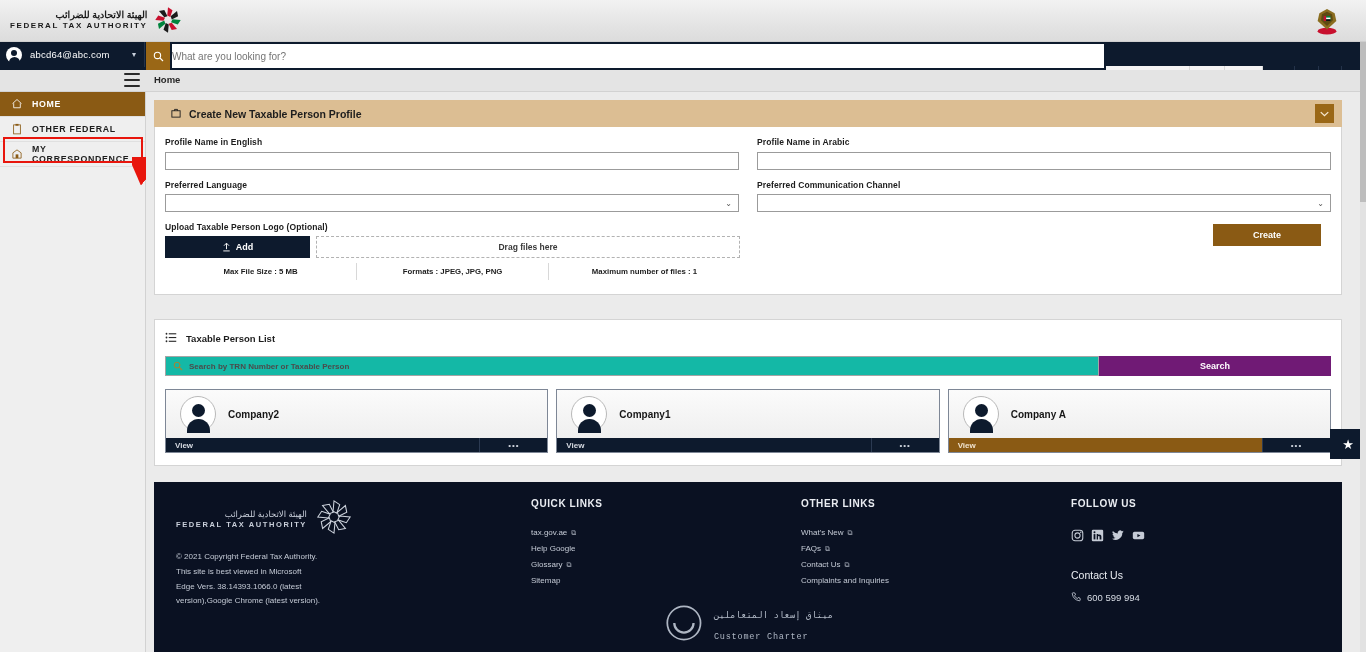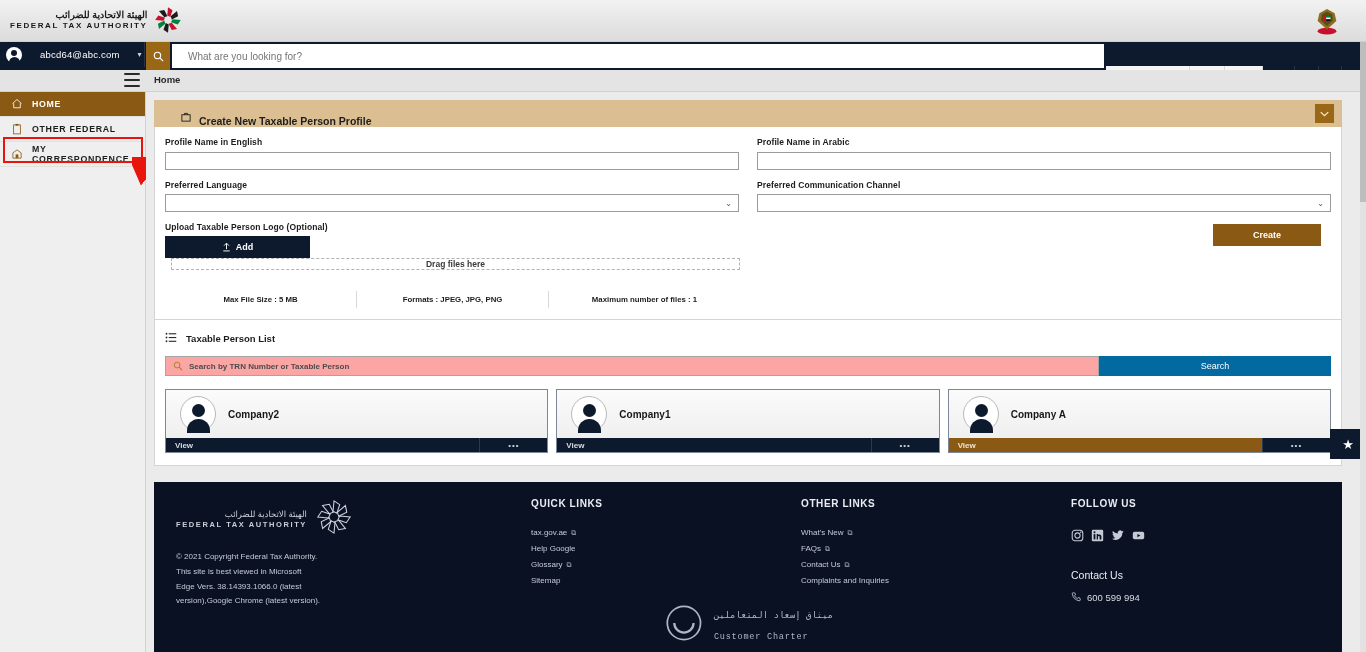--- a/index.html
+++ b/index.html
@@ -20,35 +20,35 @@
   .fta-text { text-align:right; line-height:1.15; }
   .fta-ar { font-size:9.5px; color:#1b1b1b; letter-spacing:.5px; font-weight:bold;}
   .fta-en { font-size:8px; color:#1b1b1b; letter-spacing:1.6px; font-weight:bold; }
   .fta-mark { width:30px; height:30px; position:relative; }
   .uae-emblem { position:absolute; right:22px; top:4px; width:34px; height:34px; }
 
   
   .navrow { position:absolute; left:0; top:42px; width:1366px; height:28px; background:#0d1a2d; }
   .userchip {
     position:absolute; left:0; top:0; width:145px; height:25px; background:#0d1a2d;
-    display:flex; align-items:center; gap:18px; padding-left:6px; color:#fff;
+    display:flex; align-items:center; gap:8px; padding-left:6px; color:#fff;
     border-right:1px solid #24334a;
   }
   .userchip .uname { font-size:9.5px; letter-spacing:.2px; }
   .userchip .chev { margin-left:auto; margin-right:8px; font-size:8px; color:#c8d0dc; }
   .avatar-sm { width:16px;height:16px;border-radius:50%;background:#fff;position:relative;flex:0 0 auto;}
   .avatar-sm::before{content:"";position:absolute;left:5px;top:3px;width:6px;height:6px;border-radius:50%;background:#0d1a2d;}
   .avatar-sm::after{content:"";position:absolute;left:2.5px;top:10px;width:11px;height:7px;border-radius:6px 6px 0 0;background:#0d1a2d;}
   .searchbtn {
     position:absolute; left:146px; top:0; width:24px; height:28px; background:#9a6716;
     display:flex; align-items:center; justify-content:center;
   }
   .searchbox {
     position:absolute; left:172px; top:2px; width:932px; height:24px; background:#fff;
-    border:none; font-size:10px; color:#6f6f6f; padding-left:16px; outline:none;
+    border:none; font-size:10px; color:#6f6f6f; padding-left:0; outline:none;
     font-family:"Liberation Sans", sans-serif;
   }
   .topacts { position:absolute; left:1106px; top:0; height:28px; display:flex; }
   .topact {
     height:28px; display:flex; align-items:center; justify-content:center; gap:12px;
     background:#f4f4f4; color:#20272f; font-size:9px; font-weight:bold;
     border-right:1px solid #d9d9d9; padding:0 8px; letter-spacing:.2px;margin-top:24px;
   }
   .topact.dark { background:#0d1a2d; color:#fff; border-right:1px solid #24334a; }
   .topact.contrast { width:32px; padding:0; }
@@ -75,61 +75,61 @@
 
   .redbox { position:absolute; left:3px; top:137px; width:140px; height:26px;
      border:2.5px solid #e8150c; }
   .arrow { position:absolute; left:132px; top:157px; width:90px; height:75px; }
 
   
   .main { position:absolute; left:146px; top:92px; width:1220px; height:560px; background:#ebebeb;
      overflow:hidden; }
 
   .panel { position:absolute; left:8px; top:8px; width:1188px; }
-  .panel-head { height:27px; background:#dcbe93; display:flex; align-items:flex-end; padding:0 26px;
+  .panel-head { height:27px; background:#dcbe93; display:flex; align-items:center; padding:0 16px;
      position:relative; }
   .panel-head .ttl { font-size:10.5px; font-weight:bold; color:#1d1d1d; margin-left:7px; }
   .collapse-btn { position:absolute; right:8px; top:4px; width:19px;height:19px; background:#9a6716;
      display:flex;align-items:center;justify-content:center; }
   .panel-body { background:#fff; border:1px solid #d4d4d4; border-top:none; padding:10px 10px 14px 10px; }
 
   .frow { display:flex; gap:18px; margin-bottom:10px; }
   .fcol { flex:1; }
   .flabel { font-size:8.5px; font-weight:bold; color:#1c1c1c; margin-bottom:4px; letter-spacing:.1px;}
   .finput { width:100%; height:18px; border:1px solid #9b9b9b; background:#fff; }
   .fselect { width:100%; height:18px; border:1px solid #9b9b9b; background:#fff; position:relative; }
   .fselect .cv { position:absolute; right:6px; top:4px; font-size:8px; color:#555; }
 
   .uploadrow { display:flex; align-items:flex-start; }
   .uploadleft { width:575px; }
-  .ubtns { display:flex;flex-direction:column; }
+  .ubtns { display:flex; }
   .addbtn { width:145px; height:22px; background:#0d1a2d; color:#fff; font-size:9px;
      display:flex; align-items:center; justify-content:center; gap:5px; font-weight:bold; }
   .drop { flex:1; height:22px; margin-left:6px; border:1px dashed #b2b2b2; background:#fff;
      display:flex; align-items:center; justify-content:center; font-size:8.5px; color:#3a3a3a;
      font-weight:bold; }
   .uhints { display:flex; margin-top:5px; }
   .uhint { flex:1; text-align:center; font-size:7.8px; font-weight:bold; color:#1c1c1c;
-     border-right:1px solid #d8d8d8; padding:4px 0;margin-top:16px; }
+     border-right:1px solid #d8d8d8; padding:4px 0; }
   .uhint:last-child { border-right:none; }
   .createwrap { flex:1; display:flex; justify-content:flex-end; padding-right:10px; padding-top:2px;}
   .createbtn { width:108px; height:22px; background:#8a5a14; color:#fff; font-size:9px;
      font-weight:bold; display:flex; align-items:center; justify-content:center; }
 
   
   .listsec { position:absolute; left:8px; top:227px; width:1188px; background:#fff;
      border:1px solid #d4d4d4; padding:9px 10px 12px 10px; }
   .listhead { display:flex; align-items:center; gap:9px; padding-bottom:6px; }
   .listhead .ttl { font-size:9.5px; font-weight:bold; color:#1d1d1d; }
   .searchrow { display:flex; margin-top:3px; }
-  .srch { flex:1; height:20px; border:1px solid #a5a5a5; background:#fca5a5; display:flex;
+  .srch { flex:1; height:20px; border:1px solid #a5a5a5; background:#14b8a6; display:flex;
      align-items:center; gap:6px; padding-left:7px; }
   .srch span { font-size:8px; color:#4b4b4b; font-weight:bold; }
-  .srchbtn { width:232px; height:20px; background:#0369a1; color:#fff; font-size:9px;
-     font-weight:normal; display:flex; align-items:center; justify-content:center; }
+  .srchbtn { width:232px; height:20px; background:#701a75; color:#fff; font-size:9px;
+     font-weight:bold; display:flex; align-items:center; justify-content:center; }
 
   .cards { display:flex; gap:8px; margin-top:13px; }
   .pcard { flex:1; border:1px solid #7e8796; background:#fff; }
   .pcard-body { height:48px; display:flex; align-items:center; gap:12px; padding-left:14px;
      background: linear-gradient(to bottom,#fbfbfb,#efefef); }
   .pcard-name { font-size:10px; font-weight:bold; color:#171717; }
   .avatar-lg { width:36px; height:36px; border-radius:50%; background:#fff; border:1px solid #b9b9b9;
      position:relative; flex:0 0 auto; }
   .avatar-lg::before{content:"";position:absolute;left:11px;top:7px;width:13px;height:13px;border-radius:50%;background:#0d1a2d;}
   .avatar-lg::after{content:"";position:absolute;left:6px;top:22px;width:23px;height:14px;border-radius:12px 12px 0 0;background:#0d1a2d;}

